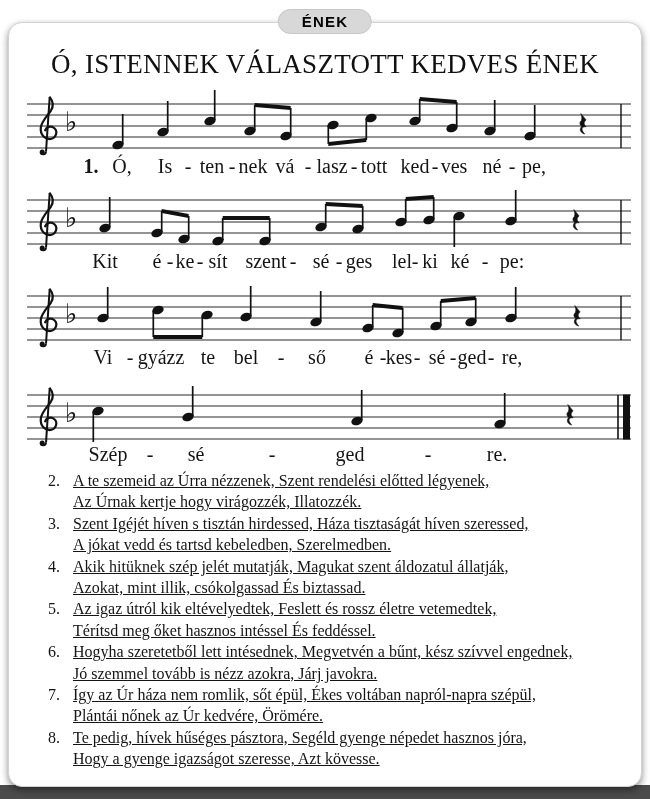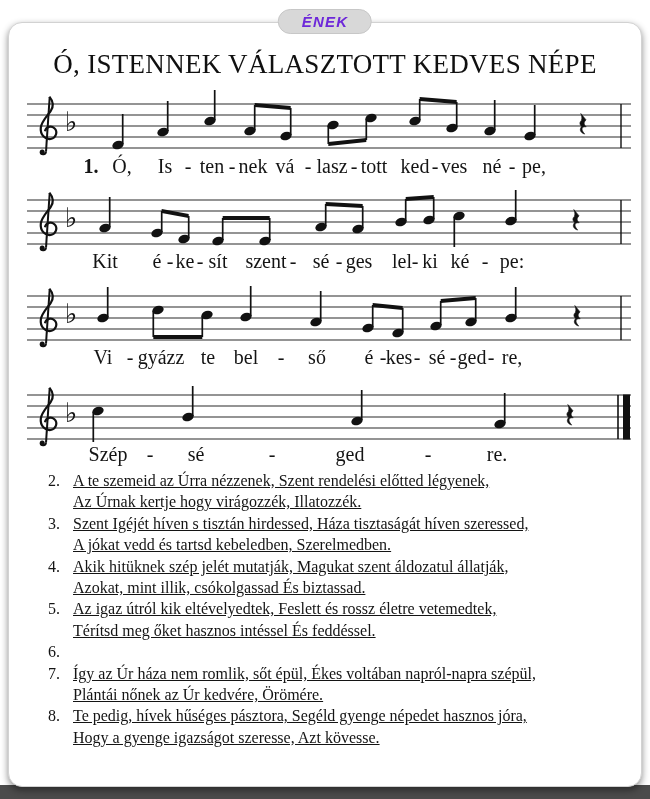--- a/index.html
+++ b/index.html
@@ -38,22 +38,22 @@
   }
   .verse{display:flex;}
   .vnum{width:25px;flex:none;}
   .vline{white-space:nowrap;text-decoration:underline;}
 </style>
 </head>
 <body>
 
 <div class="bottom-strip" style="background: rgb(75, 75, 75);"></div>
 <div class="hymn-card"></div>
-<div class="category-badge" style="background: rgb(216, 216, 216); color: #6d28d9; font-style: italic;">ÉNEK</div>
-<div class="hymn-title">Ó, ISTENNEK VÁLASZTOTT KEDVES NÉPE</div>
+<div class="category-badge" style="background: rgb(216, 216, 216); color: #000000;">ÉNEK</div>
+<div class="hymn-title">Ó, ISTENNEK VÁLASZTOTT KEDVES ÉNEK</div>
 <svg class="music-svg" viewBox="0 0 650 799" xmlns="http://www.w3.org/2000/svg">
     <g>
       <line x1="27" x2="631" y1="104" y2="104" stroke="#2a2a2a" stroke-width="1.1"></line>
       <line x1="27" x2="631" y1="115" y2="115" stroke="#2a2a2a" stroke-width="1.1"></line>
       <line x1="27" x2="631" y1="126" y2="126" stroke="#2a2a2a" stroke-width="1.1"></line>
       <line x1="27" x2="631" y1="137" y2="137" stroke="#2a2a2a" stroke-width="1.1"></line>
       <line x1="27" x2="631" y1="148" y2="148" stroke="#2a2a2a" stroke-width="1.1"></line>
       <line x1="621" x2="621" y1="104" y2="148" stroke="#111111" stroke-width="1.4"></line>
       <g transform="translate(34,95)">
         <path d="M15.4 1.6 C19 6 19.8 11.4 16.7 16 C12.4 22 7.5 26.6 6.8 32.6 C6 39.6 11.2 45 16.8 44 C22.1 43 24.1 36.6 20.4 33.2 C17.1 30.2 11.8 31.7 11 36.3" fill="none" stroke="#111111" stroke-width="2.2"></path>
@@ -286,20 +286,24 @@
     </div>
     <div class="verse">
       <div class="vnum">5.</div>
       <div>
         <div class="vline">Az igaz útról kik eltévelyedtek, Feslett és rossz életre vetemedtek,</div>
         <div class="vline">Térítsd meg őket hasznos intéssel És feddéssel.</div>
       </div>
     </div>
     <div class="verse">
       <div class="vnum">6.</div>
+      <div>
+        <div class="vline">Hogyha szeretetből lett intésednek, Megvetvén a bűnt, kész szívvel engednek,</div>
+        <div class="vline">Jó szemmel tovább is nézz azokra, Járj javokra.</div>
+      </div>
     </div>
     <div class="verse">
       <div class="vnum">7.</div>
       <div>
         <div class="vline">Így az Úr háza nem romlik, sőt épül, Ékes voltában napról-napra szépül,</div>
         <div class="vline">Plántái nőnek az Úr kedvére, Örömére.</div>
       </div>
     </div>
     <div class="verse">
       <div class="vnum">8.</div>

